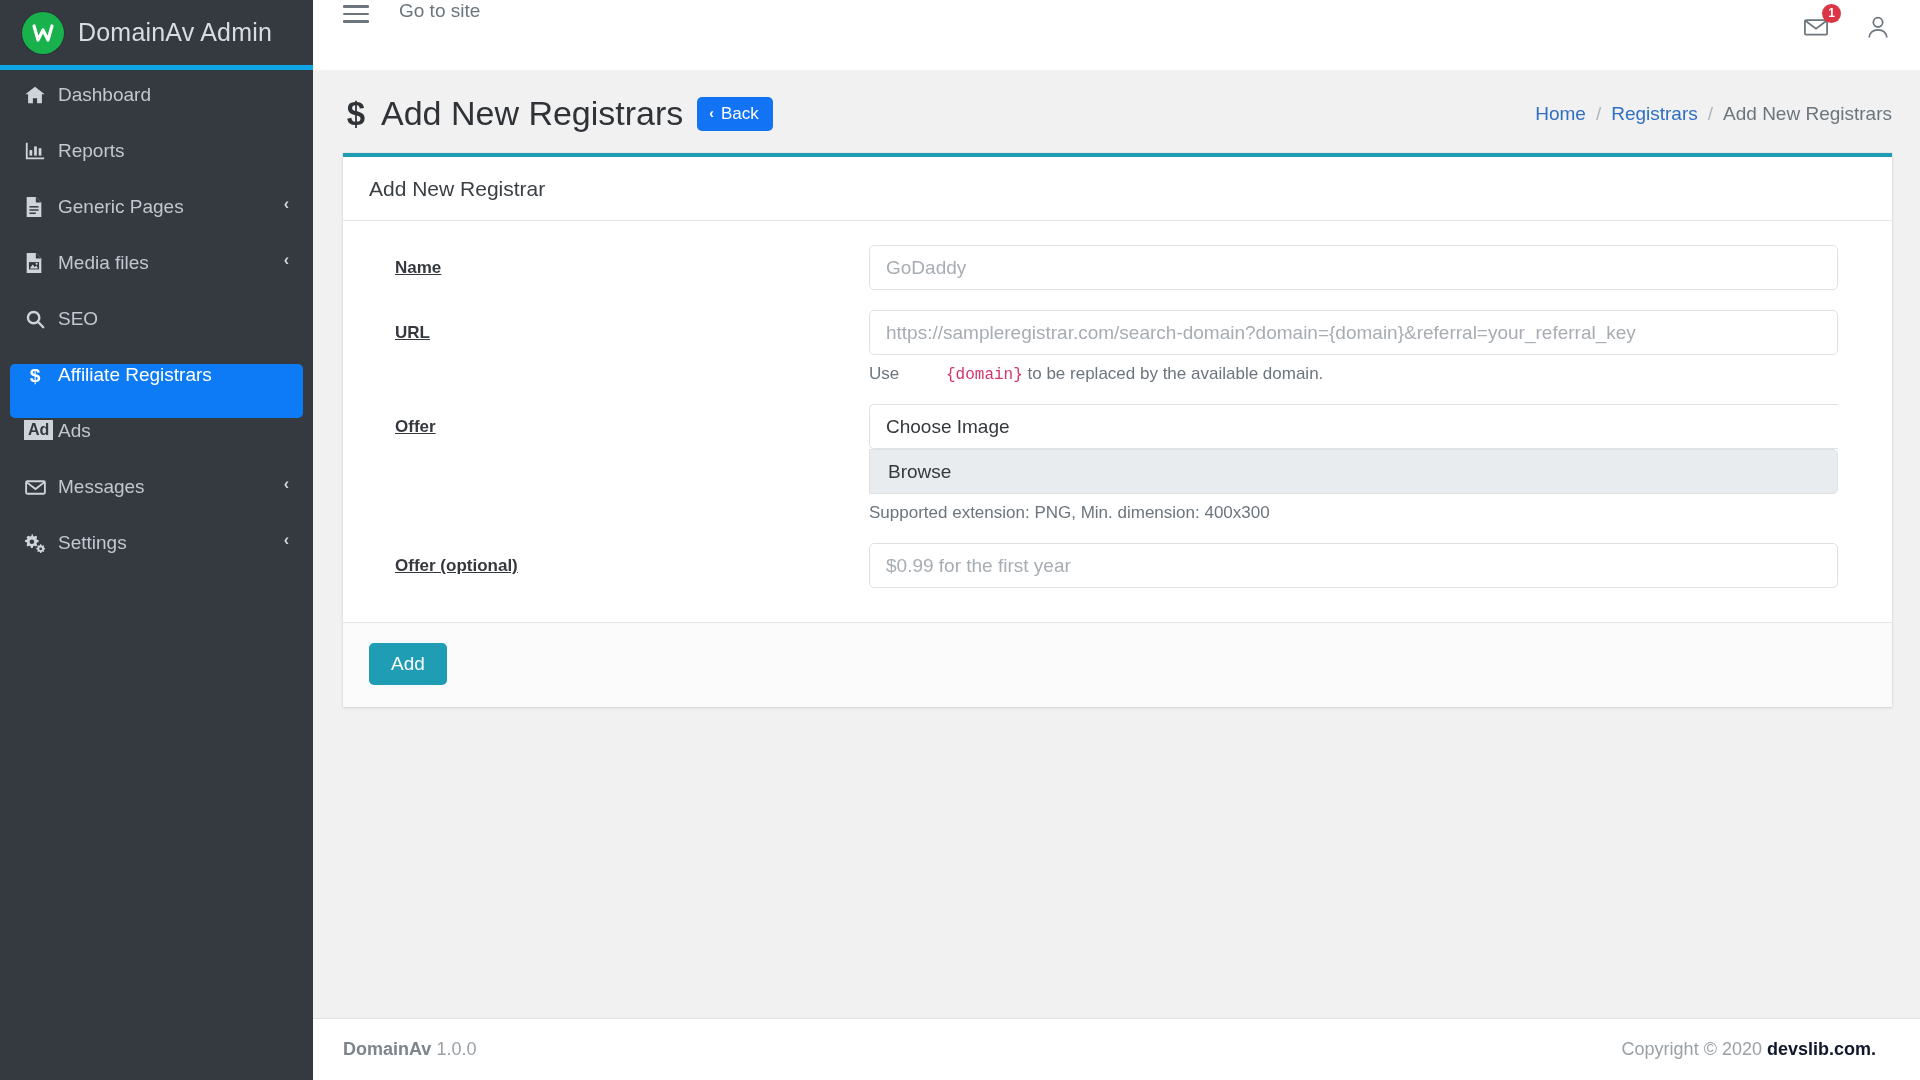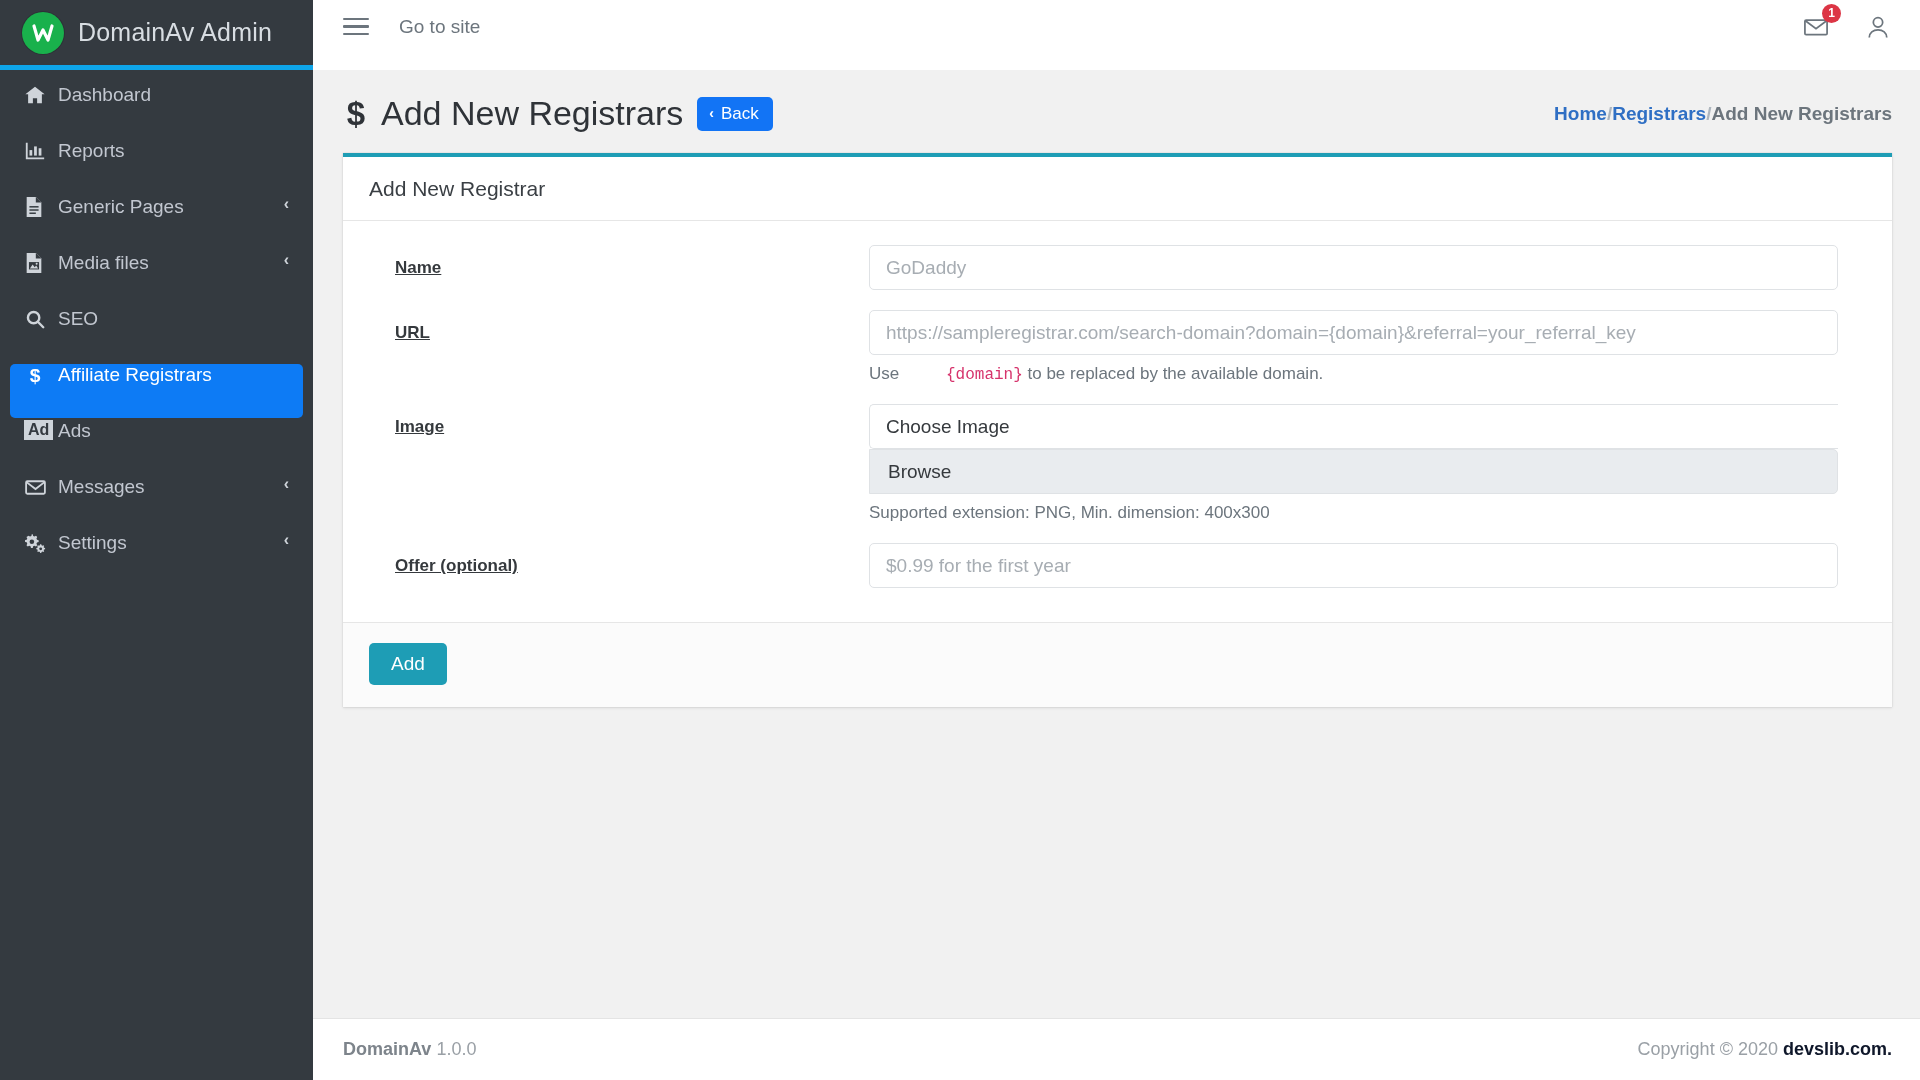--- a/index.html
+++ b/index.html
@@ -60,21 +60,21 @@
     background:#ced4da; color:#343a40;
     font-size: 16px; font-weight: bold;
     border-radius: 0; padding: 2px 4px 2px 4px;
     line-height: 1;
   }
 
   
   .main { flex: 1 1 auto; display: flex; flex-direction: column; background: #f1f1f1; min-width:0; }
   .topbar {
     height: 70px; flex: 0 0 70px; background: #ffffff;
-    display: flex; align-items: center;
+    display: flex; 
     padding: 0 28px 17px 30px;
   }
   .hamburger { width: 26px; cursor: pointer; }
   .hamburger span {
     display:block; height: 2.5px; background:#6c757d; border-radius: 1px;
     margin: 5px 0;
   }
   .goto-site {
     margin-left: 30px; color: #6c757d; font-size: 19px; cursor: pointer; text-decoration: none;
   }
@@ -104,22 +104,22 @@
     margin-left: 14px;
     background: #1274f5; color:#fff;
     border: none; border-radius: 5px;
     font-size: 17px; font-family: inherit;
     padding: 8px 14px 9px 12px;
     display:flex; align-items:center; gap: 7px;
     cursor: pointer; line-height: 1;
   }
   .btn-back .chev { font-size: 14px; font-weight: bold; }
   .breadcrumb {
-    margin-left: auto; display:flex; align-items:center; 
-    font-size: 19px; color: #6c757d; font-weight: bold;
+    margin-left: auto; display:flex; align-items:center; gap: 10px;
+    font-size: 19px; color: #6c757d;
   }
   .breadcrumb a { color: #2f6fc4; text-decoration: none; cursor: pointer; }
   .breadcrumb .sep { color: #adb5bd; }
 
   
   .card-wrap { padding: 0 28px 0 30px; }
   .card {
     background: #ffffff;
     border-top: 4px solid #1e9db5;
     box-shadow: 0 0 1px rgba(0,0,0,.18), 0 1px 3px rgba(0,0,0,.10);
@@ -200,21 +200,21 @@
     cursor: pointer; line-height: 1;
   }
 
   .spacer { flex: 1 1 auto; }
 
   
   .footer {
     flex: 0 0 auto;
     background: #ffffff;
     border-top: 1px solid #e4e4e4;
-    padding: 20px 28px 20px 30px;
+    padding: 20px 44px 20px 30px;
     display:flex; align-items:flex-start;
     font-size: 18px; color: #9aa0a6;
   }
   .footer-left b { color: #7d848b; }
   .footer-right { margin-left:auto; color: #9aa0a6; }
   .footer-right a { color: #0f172a; text-decoration: none; font-weight: bold; cursor:pointer; }
 </style>
 </head>
 <body>
 
@@ -405,21 +405,21 @@
 
           <div class="form-row">
             <label class="form-label">URL</label>
             <div class="form-control-wrap">
               <input class="form-input" type="text" placeholder="https://sampleregistrar.com/search-domain?domain={domain}&amp;referral=your_referral_key" style="">
               <div class="help-text"><span>Use </span><code>{domain}</code><span> to be replaced by the available domain.</span></div>
             </div>
           </div>
 
           <div class="form-row">
-            <label class="form-label">Image</label>
+            <label class="form-label">Offer</label>
             <div class="form-control-wrap">
               <div class="file-group">
                 <div class="file-display">Choose Image</div>
                 <button class="file-browse">Browse</button>
               </div>
               <div class="help-text">Supported extension: PNG, Min. dimension: 400x300</div>
             </div>
           </div>
 
           <div class="form-row">

